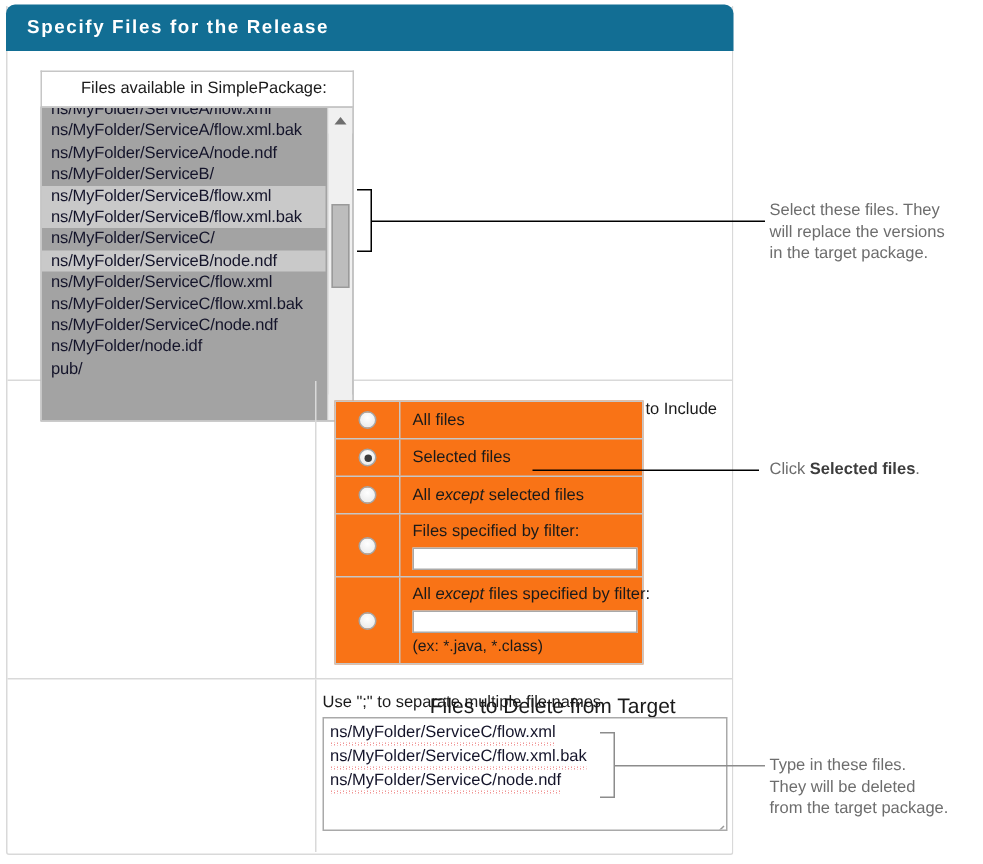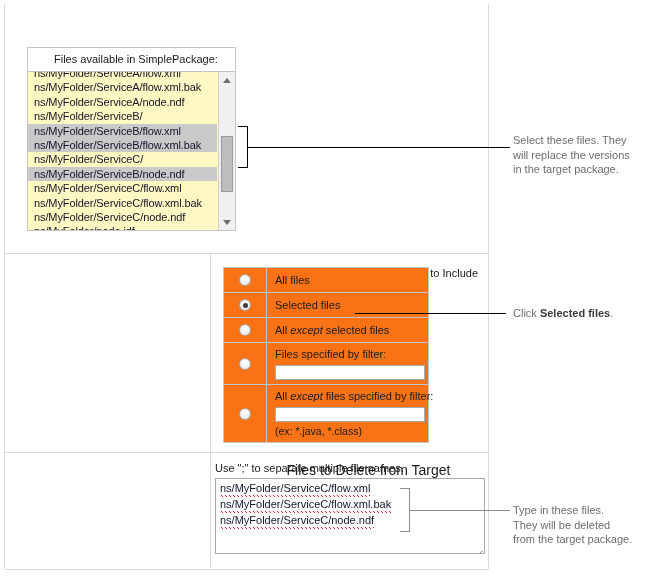--- a/index.html
+++ b/index.html
@@ -73,23 +73,23 @@
     border: 1px solid #c6c6c6;
     border-bottom: none;
     background: #ffffff;
     font-size: 11px;
     color: #1a1a1a;
     white-space: nowrap;
   }
   .listbox {
     box-sizing: border-box;
     position: relative;
-    height: 160px;
+    height: 210px;
     border: 1px solid #c6c6c6;
-    background: #fef9c3;
+    background: #a3a3a3;
     overflow: hidden;
   }
   .list-scroll {
     position: absolute;
     left: 0;
     top: -6px;
     right: 18px;
     padding: 0;
   }
   .list-row {
@@ -352,20 +352,21 @@
     color: #6d6d6d;
     width: 150px;
   }
   .note b { color: #3c3c3c; font-weight: bold; }
 </style>
 </head>
 <body>
 
 <div class="panel">
 
+  <div class="panel-header">Specify Files for the Release</div>
 
   <div class="sect-files">
     <div class="filebox-wrap">
       <div class="filebox-label">Files available in SimplePackage:</div>
       <div class="listbox">
         <div class="list-scroll">
             <div class="list-row">ns/MyFolder/ServiceA/flow.xml</div>
             <div class="list-row">ns/MyFolder/ServiceA/flow.xml.bak</div>
             <div class="list-row">ns/MyFolder/ServiceA/node.ndf</div>
             <div class="list-row">ns/MyFolder/ServiceB/</div>

